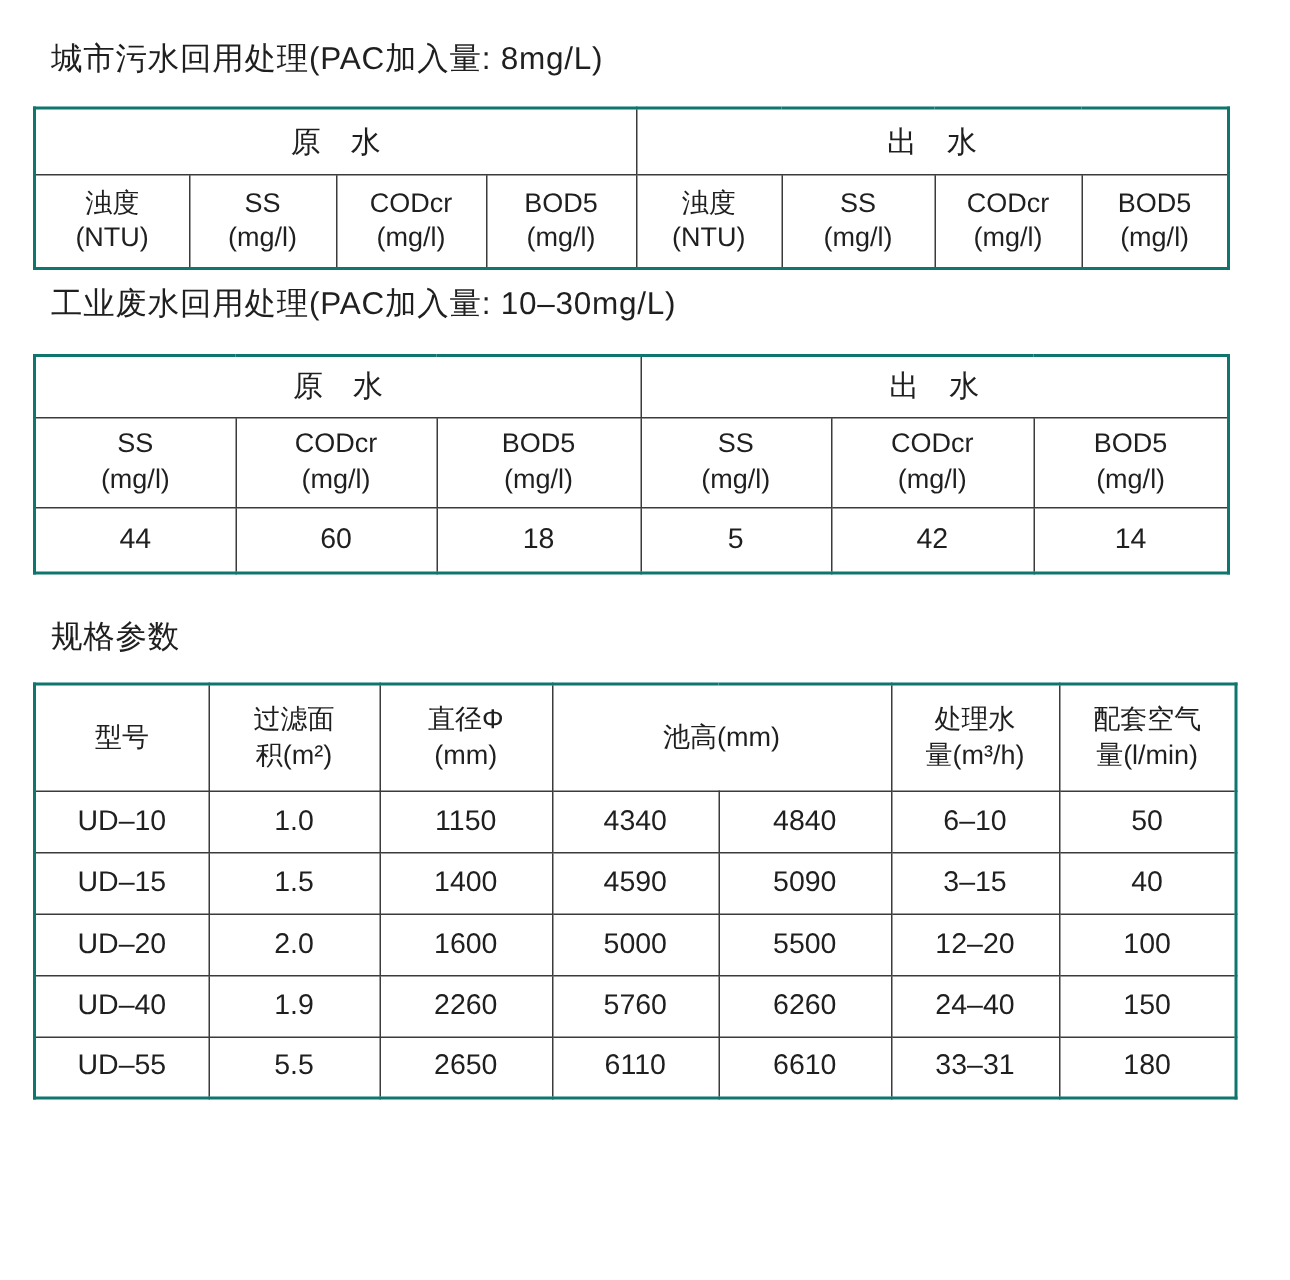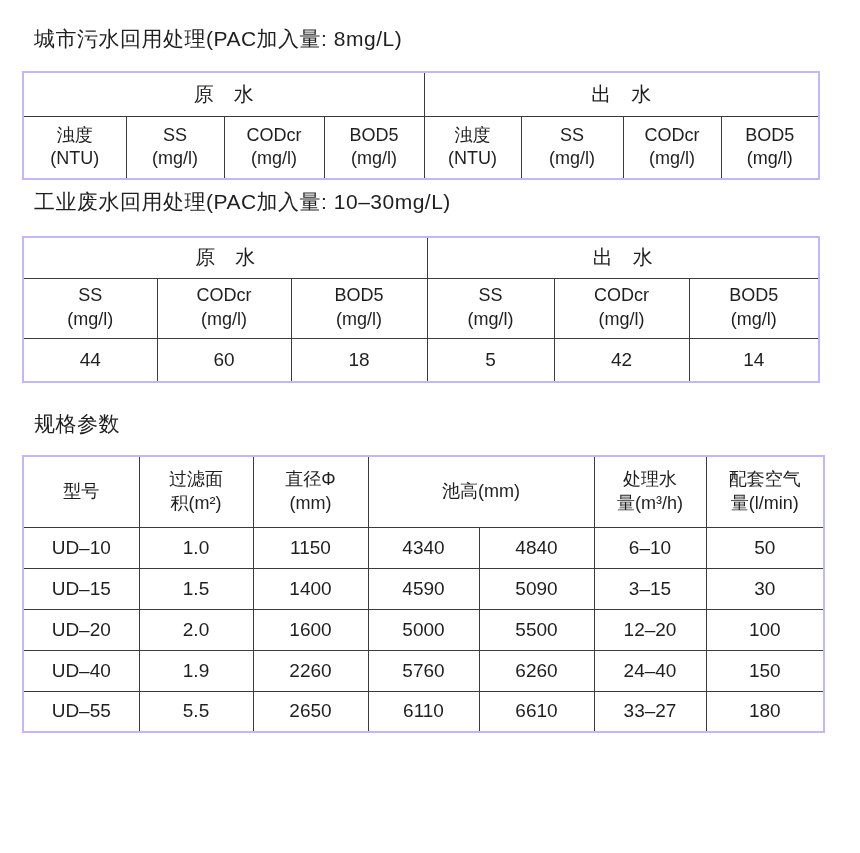--- a/index.html
+++ b/index.html
@@ -26,21 +26,21 @@
   }
   .gap-a { margin-top: 18px; }   
   .gap-b { margin-top: 8px; }   
   .gap-c { margin-top: 20px; }   
   .gap-d { margin-top: 27px; }   
   .gap-e { margin-top: 17px; }   
 
   table.dtable {
     border-collapse: collapse;
     table-layout: fixed;
-    border: 2px solid #c4b5fd;
+    border: 2px solid #0f766e;
   }
   .dtable th, .dtable td {
     border: 1px solid #3b3b3b;
     text-align: center;
     vertical-align: middle;
     padding: 0;
     font-weight: 400;
     overflow: hidden;
   }
   .group-th { font-size: 20px; }
@@ -180,21 +180,21 @@
       <td class="val-td">6–10</td>
       <td class="val-td">50</td>
     </tr>
     <tr class="t3-r">
       <td class="val-td">UD–15</td>
       <td class="val-td">1.5</td>
       <td class="val-td">1400</td>
       <td class="val-td">4590</td>
       <td class="val-td">5090</td>
       <td class="val-td">3–15</td>
-      <td class="val-td">30</td>
+      <td class="val-td">40</td>
     </tr>
     <tr class="t3-r">
       <td class="val-td">UD–20</td>
       <td class="val-td">2.0</td>
       <td class="val-td">1600</td>
       <td class="val-td">5000</td>
       <td class="val-td">5500</td>
       <td class="val-td">12–20</td>
       <td class="val-td">100</td>
     </tr>
@@ -206,19 +206,19 @@
       <td class="val-td">6260</td>
       <td class="val-td">24–40</td>
       <td class="val-td">150</td>
     </tr>
     <tr class="t3-r">
       <td class="val-td">UD–55</td>
       <td class="val-td">5.5</td>
       <td class="val-td">2650</td>
       <td class="val-td">6110</td>
       <td class="val-td">6610</td>
-      <td class="val-td">33–27</td>
+      <td class="val-td">33–31</td>
       <td class="val-td">180</td>
     </tr>
   </tbody>
     </table>
 
 </div>
 
 </body></html>

